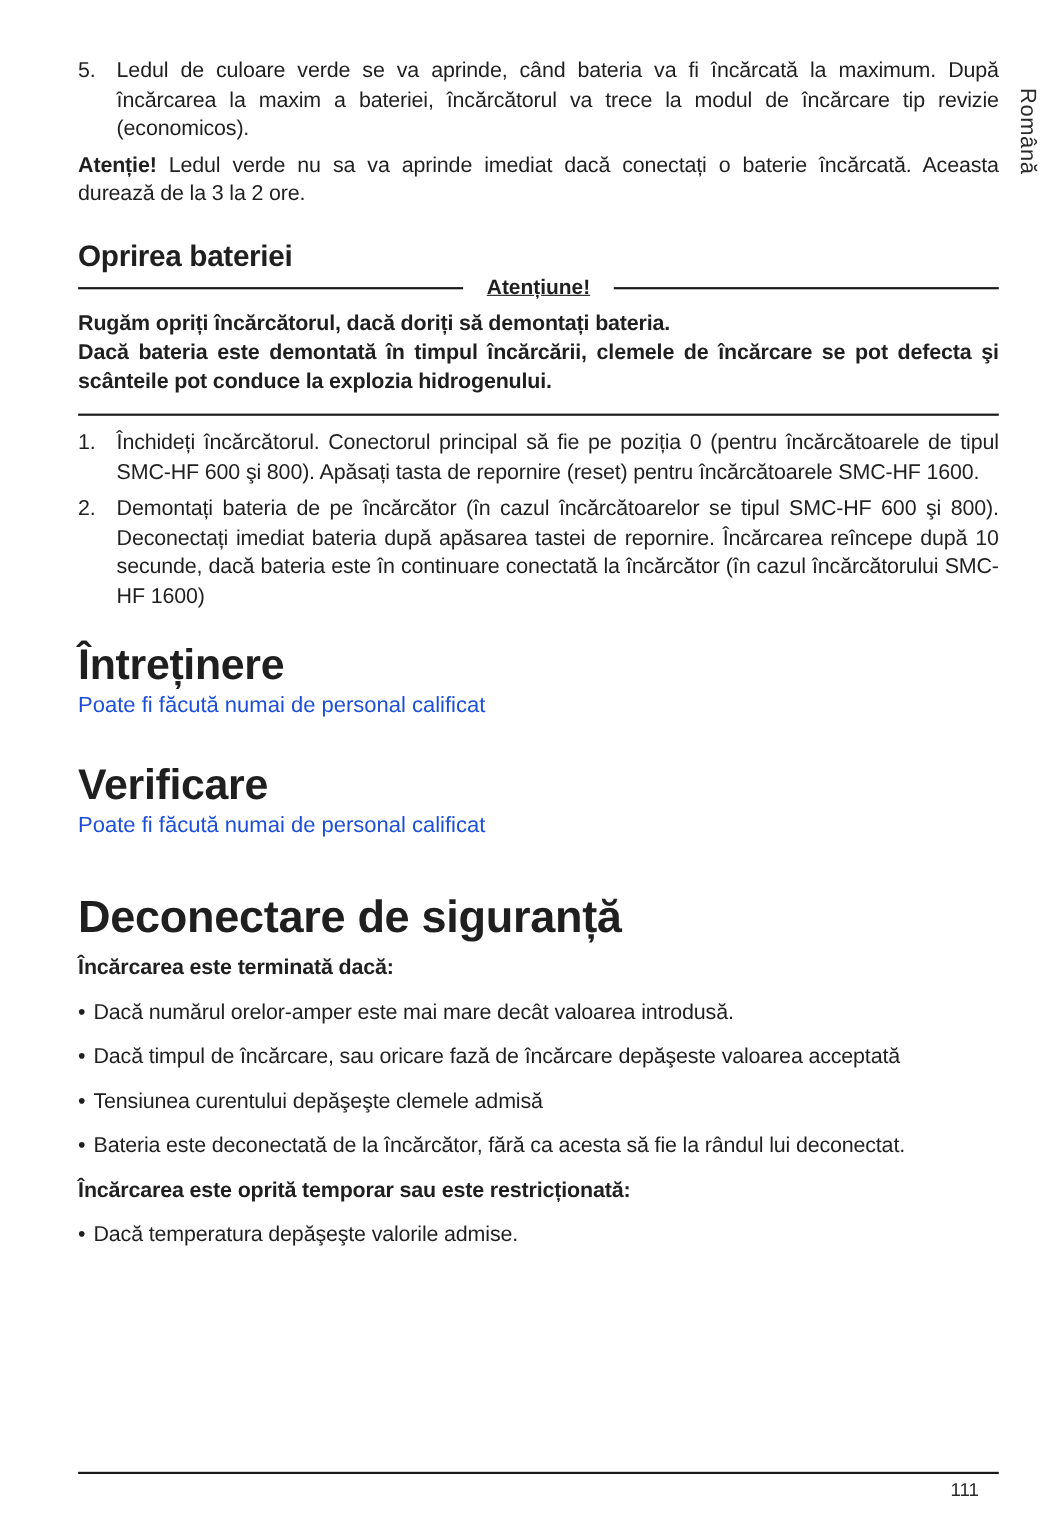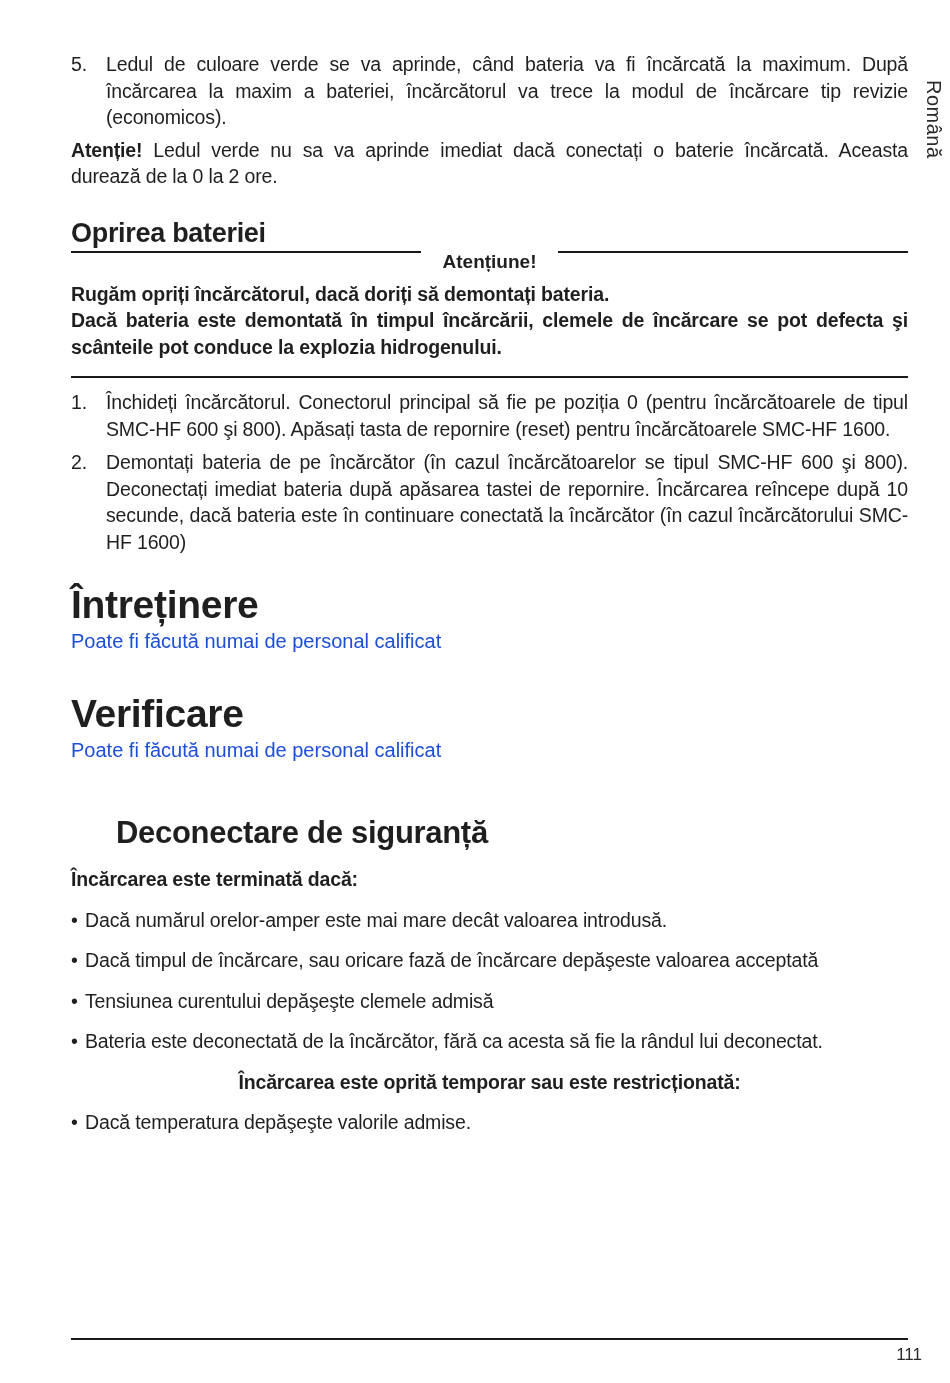--- a/index.html
+++ b/index.html
@@ -11,44 +11,44 @@
     .txt { font-size: 19.5px; line-height: 26.5px; letter-spacing: -0.15px; }
     .just { text-align: justify; }
     .ol-item { position: relative; padding-left: 35px; }
     .ol-num { position: absolute; left: 0; top: 0; }
     .b { font-weight: bold; }
     .h2 { font-size: 27px; font-weight: bold; line-height: 32px; letter-spacing: -0.3px; }
     .h1 { font-size: 39px; font-weight: bold; line-height: 44px; letter-spacing: -0.3px; }
     .sub { font-size: 20px; line-height: 26px; color: #1d4ed8; }
     .bullet { position: relative; padding-left: 14px; }
     .bullet-dot { position: absolute; left: 0; top: 0; }
-    .attn-rule { display: flex; align-items: flex-start; }
+    .attn-rule { display: flex; align-items: center; text-decoration: underline; }
     .attn-rule .line { flex: 1; height: 2px; background: #1a1a1a; }
     .attn-rule .label { font-weight: bold; font-size: 19px; padding: 0 22px; }
     .rule { height: 2px; background: #1a1a1a; }
     .side-lang {
       position: absolute; left: 922px; top: 80px;
       writing-mode: vertical-rl; font-size: 20px; color: #2a2a2a; letter-spacing: 0.5px;
     }
     .footer-rule { position: absolute; left: 71px; top: 1338px; width: 837px; height: 2px; background: #1a1a1a; }
-    .page-num { position: absolute; right: 28px; top: 1345px; font-size: 17px; color: #2a2a2a; }
+    .page-num { position: absolute; right: 60px; top: 1345px; font-size: 17px; color: #2a2a2a; }
   </style>
 </head>
 <body>
 
 <div class="side-lang">Română</div>
 
 <div class="page">
 
   <div class="txt just ol-item" style="margin-top:51px;">
     <span class="ol-num">5.</span>
     <span>Ledul de culoare verde se va aprinde, când bateria va fi încărcată la maximum. După încărcarea la maxim a bateriei, încărcătorul va trece la modul de încărcare tip revizie (economicos).</span>
   </div>
   <div class="txt just" style="margin-top:6px;">
-    <span class="b">Atenție!</span><span> Ledul verde nu sa va aprinde imediat dacă conectați o baterie încărcată. Aceasta durează de la 0 la 2 ore.</span>
+    <span class="b">Atenție!</span><span> Ledul verde nu sa va aprinde imediat dacă conectați o baterie încărcată. Aceasta durează de la 3 la 2 ore.</span>
   </div>
 
   <div class="h2" style="margin-top:27px;">Oprirea bateriei</div>
   <div class="attn-rule" style="margin-top:2px;">
     <div class="line"></div>
     <div class="label">Atențiune!</div>
     <div class="line"></div>
   </div>
   <div class="txt b just" style="margin-top:8px;">Rugăm opriți încărcătorul, dacă doriți să demontați bateria.</div>
   <div class="txt b just">Dacă bateria este demontată în timpul încărcării, clemele de încărcare se pot defecta şi scânteile pot conduce la explozia hidrogenului.</div>
@@ -62,41 +62,41 @@
     <span class="ol-num">2.</span>
     <span>Demontați bateria de pe încărcător (în cazul încărcătoarelor se tipul SMC-HF 600 şi 800). Deconectați imediat bateria după apăsarea tastei de repornire. Încărcarea reîncepe după 10 secunde, dacă bateria este în continuare conectată la încărcător (în cazul încărcătorului SMC-HF 1600)</span>
   </div>
 
   <div class="h1" style="margin-top:28px;">Întreținere</div>
   <div class="sub" style="margin-top:1px;">Poate fi făcută numai de personal calificat</div>
 
   <div class="h1" style="margin-top:38px;">Verificare</div>
   <div class="sub" style="margin-top:1px;">Poate fi făcută numai de personal calificat</div>
 
-  <div class="h2" style="margin-top:52px; font-size:31px; line-height:36px;margin-left:45px;">Deconectare de siguranță</div>
+  <div class="h2" style="margin-top:52px; font-size:41px; line-height:36px;">Deconectare de siguranță</div>
   <div class="txt b" style="margin-top:15px;">Încărcarea este terminată dacă:</div>
 
   <div class="txt just bullet" style="margin-top:14px;">
     <span class="bullet-dot">•</span>
     <span>Dacă numărul orelor-amper este mai mare decât valoarea introdusă.</span>
   </div>
   <div class="txt just bullet" style="margin-top:14px;">
     <span class="bullet-dot">•</span>
     <span>Dacă timpul de încărcare, sau oricare fază de încărcare depăşeste valoarea acceptată</span>
   </div>
   <div class="txt just bullet" style="margin-top:14px;">
     <span class="bullet-dot">•</span>
     <span>Tensiunea curentului depăşeşte clemele admisă</span>
   </div>
   <div class="txt just bullet" style="margin-top:14px;">
     <span class="bullet-dot">•</span>
     <span>Bateria este deconectată de la încărcător, fără ca acesta să fie la rândul lui deconectat.</span>
   </div>
 
-  <div class="txt b" style="margin-top:14px;text-align:center;">Încărcarea este oprită temporar sau este restricționată:</div>
+  <div class="txt b" style="margin-top:14px;">Încărcarea este oprită temporar sau este restricționată:</div>
   <div class="txt just bullet" style="margin-top:14px;">
     <span class="bullet-dot">•</span>
     <span>Dacă temperatura depăşeşte valorile admise.</span>
   </div>
 </div>
 
 <div class="footer-rule"></div>
 <div class="page-num">111</div>
 
 </body></html>

